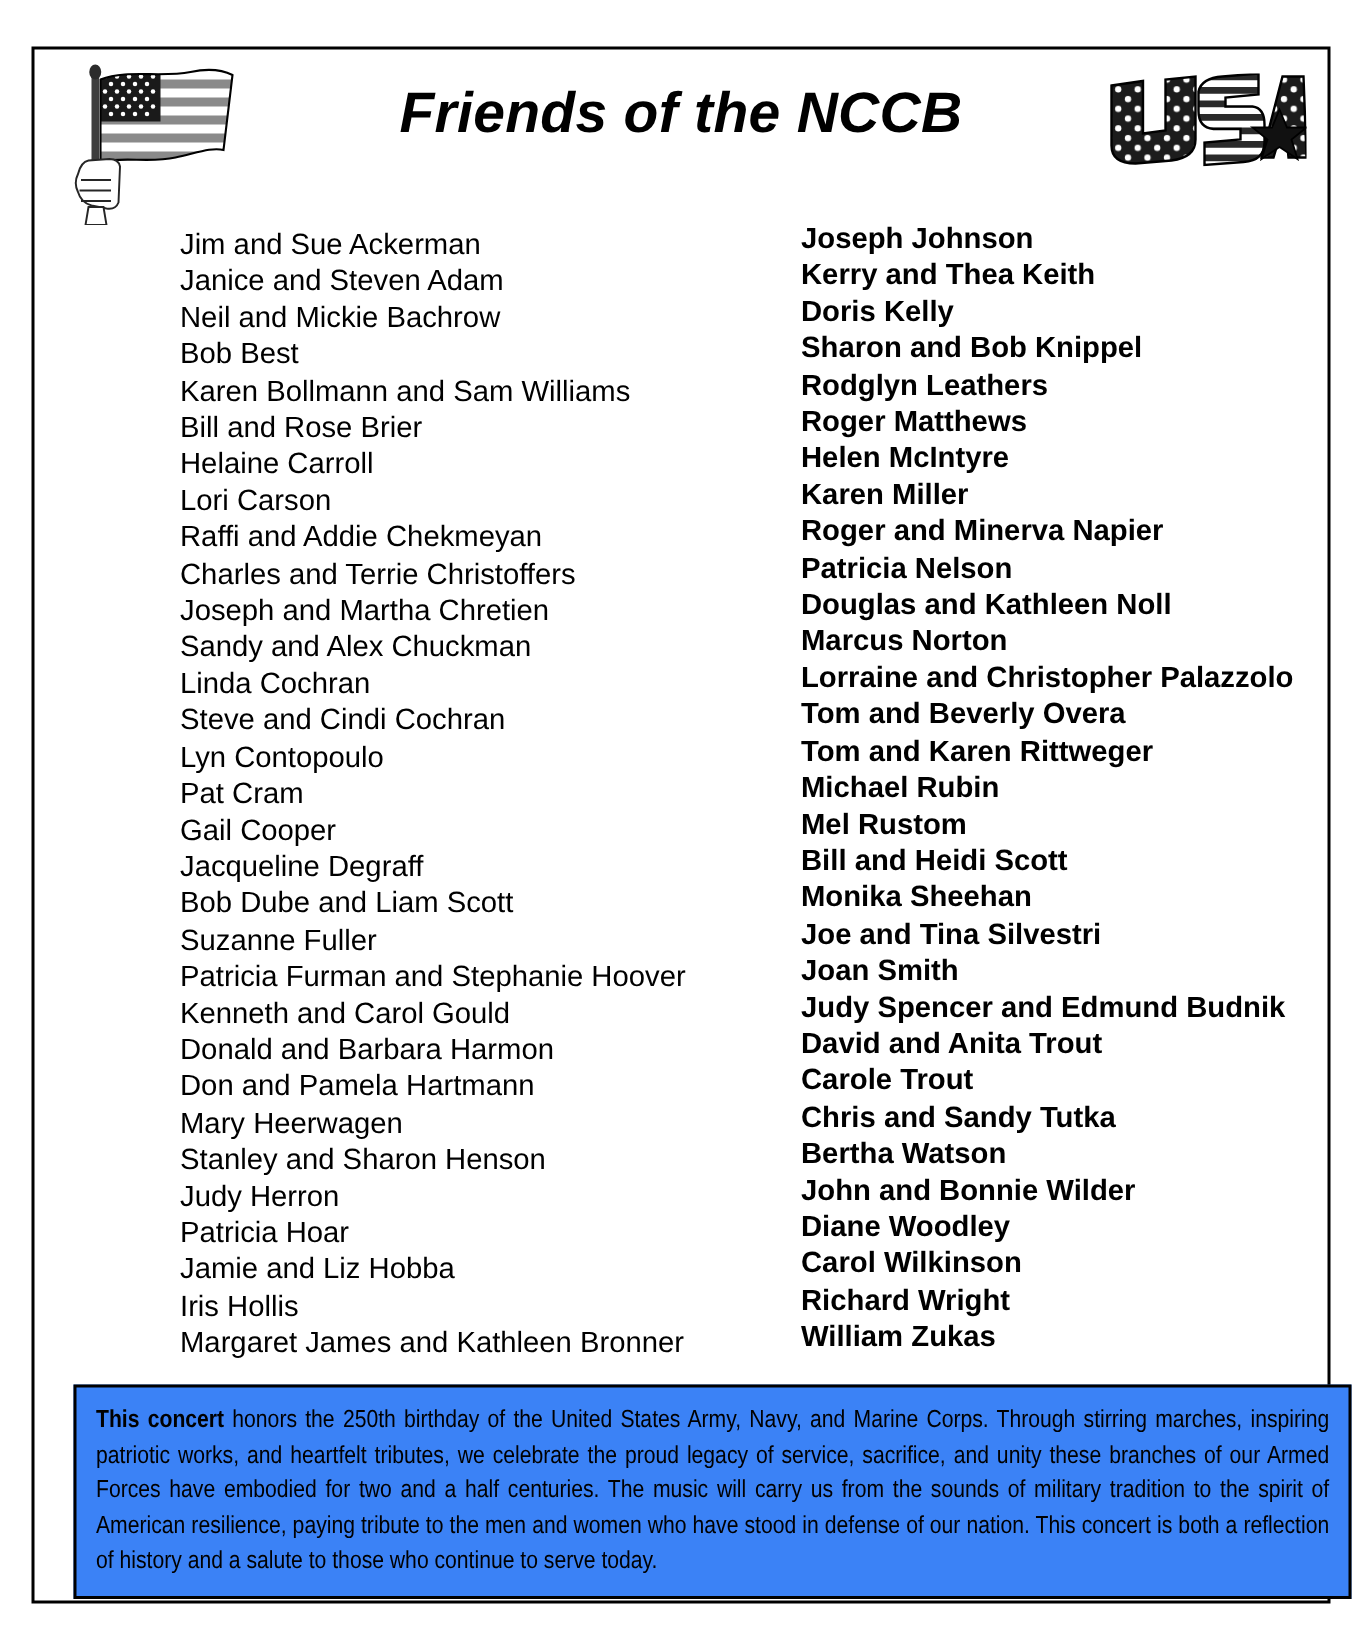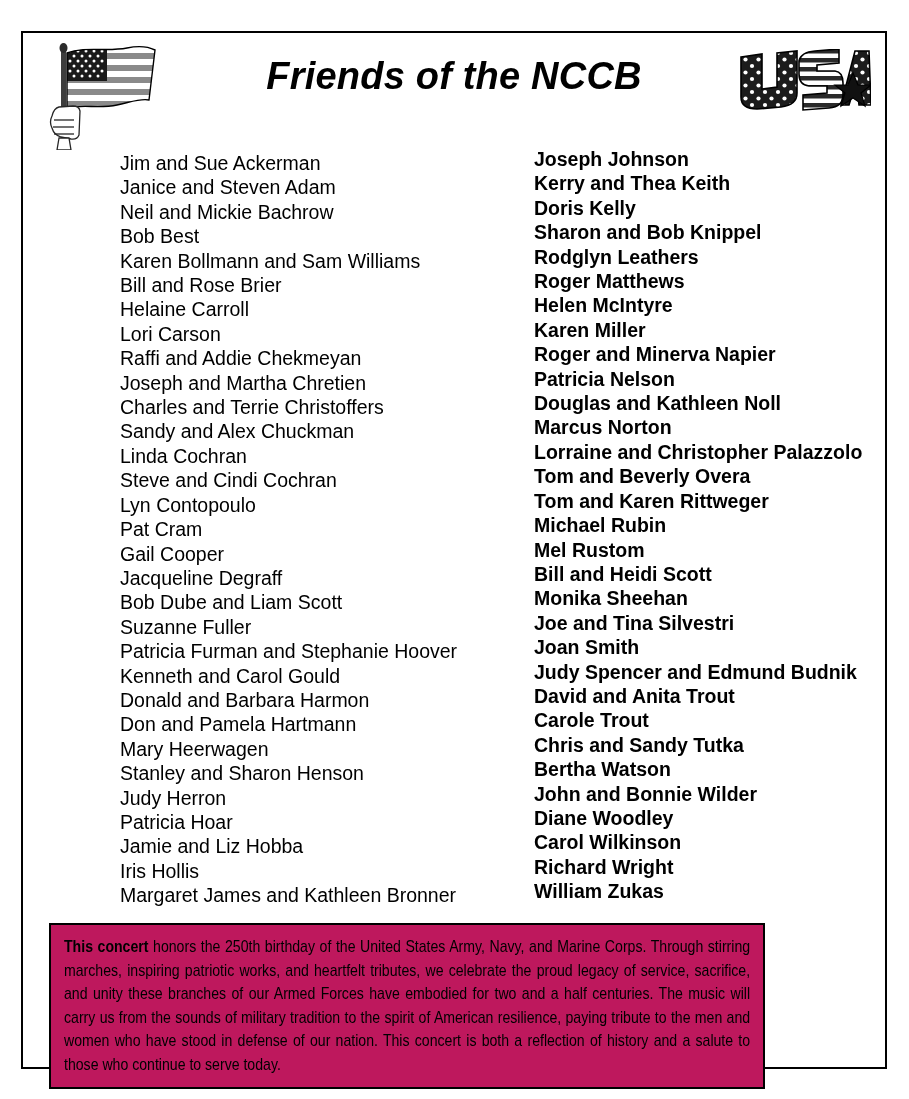--- a/index.html
+++ b/index.html
@@ -95,25 +95,25 @@
     white-space: nowrap;
     font-family: "Liberation Sans", sans-serif;
     color: #000000;
   }
 
   
   .desc-box {
     position: absolute;
     left: 26px;
     top: 890px;
-    width: 716px;
+    width: 852px;
     border: 2px solid #000000;
     box-sizing: border-box;
     padding: 10px 13px 11px 13px;
-    background: #be185d;
+    background: #3b82f6;
   }
   .desc-text {
     margin: 0;
     font-family: "Liberation Sans Narrow", "Liberation Sans", sans-serif;
     font-size: 16.4px;
     line-height: 23.5px;
     text-align: justify;
     transform: scaleX(0.86);
     transform-origin: left top;
     width: 116.3%;
@@ -232,22 +232,22 @@
       <ul class="name-list" id="left-col">
           <li class="name-item">Jim and Sue Ackerman</li>
           <li class="name-item">Janice and Steven Adam</li>
           <li class="name-item">Neil and Mickie Bachrow</li>
           <li class="name-item">Bob Best</li>
           <li class="name-item">Karen Bollmann and Sam Williams</li>
           <li class="name-item">Bill and Rose Brier</li>
           <li class="name-item">Helaine Carroll</li>
           <li class="name-item">Lori Carson</li>
           <li class="name-item">Raffi and Addie Chekmeyan</li>
+          <li class="name-item">Charles and Terrie Christoffers</li>
           <li class="name-item">Joseph and Martha Chretien</li>
-          <li class="name-item">Charles and Terrie Christoffers</li>
           <li class="name-item">Sandy and Alex Chuckman</li>
           <li class="name-item">Linda Cochran</li>
           <li class="name-item">Steve and Cindi Cochran</li>
           <li class="name-item">Lyn Contopoulo</li>
           <li class="name-item">Pat Cram</li>
           <li class="name-item">Gail Cooper</li>
           <li class="name-item">Jacqueline Degraff</li>
           <li class="name-item">Bob Dube and Liam Scott</li>
           <li class="name-item">Suzanne Fuller</li>
           <li class="name-item">Patricia Furman and Stephanie Hoover</li>

